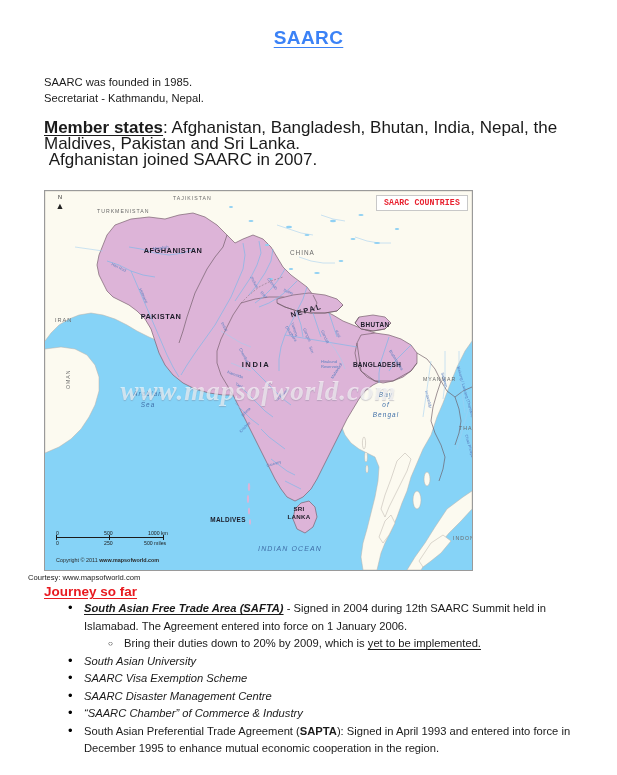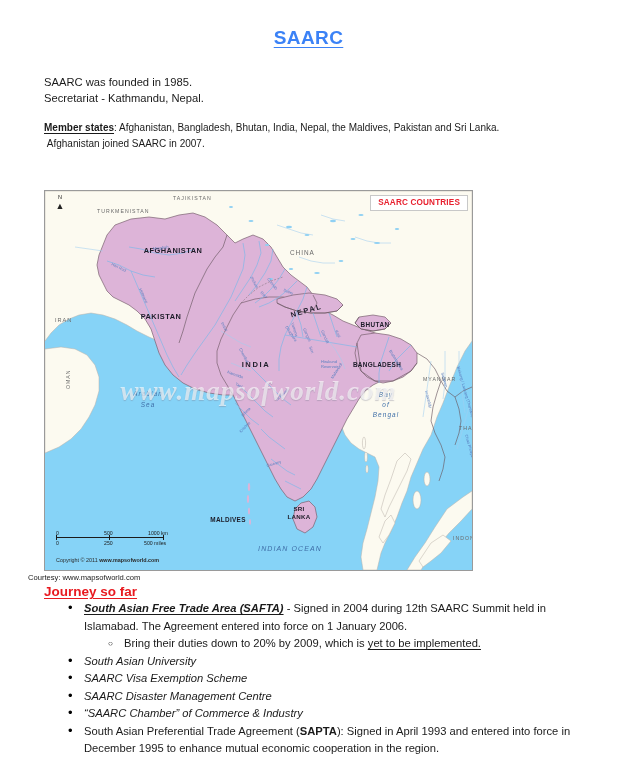--- a/index.html
+++ b/index.html
@@ -30,21 +30,21 @@
 
   
   .intro {
     margin: 25px 0 0 44px;
     font-size: 11.2px;
     line-height: 16px;
   }
   .intro .line { white-space: nowrap; }
   .member-block {
     margin: 14px 0 0 44px;
-    font-size: 10px;
+    font-size: 17px;
     line-height: 16px;
   }
   .u-bold { font-weight: normal; }
   .u-under-bold { font-weight: bold; text-decoration: underline; text-underline-offset: 2px; }
 
   
   .map-wrap {
     position: absolute;
     left: 44px;
     top: 163px;
@@ -61,20 +61,21 @@
     right: 4px;
     top: 4px;
     background: #ffffff;
     border: 1px solid #c8c8c8;
     padding: 2px 7px 3px 7px;
     font-size: 8.2px;
     font-weight: bold;
     color: #e8212f;
     letter-spacing: 0.15px;
     white-space: nowrap;
+    font-family: Liberation Mono, monospace;
   }
 
   .north-arrow {
     position: absolute;
     left: 8px;
     top: 4px;
     width: 14px;
     text-align: center;
     color: #222;
     line-height: 1;

